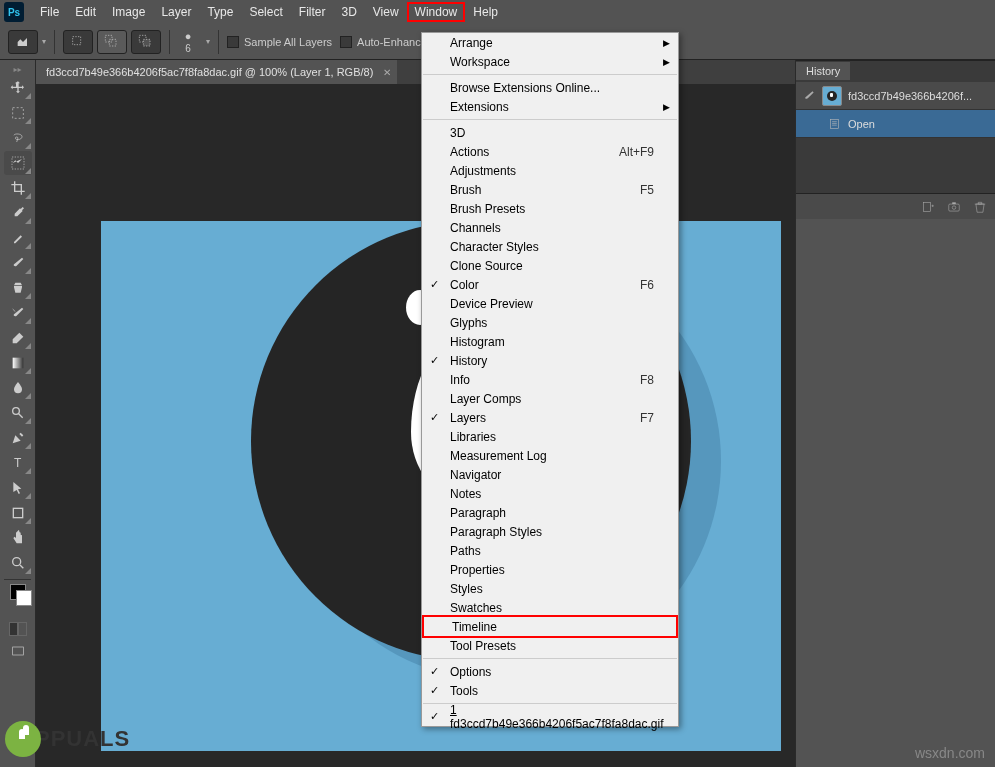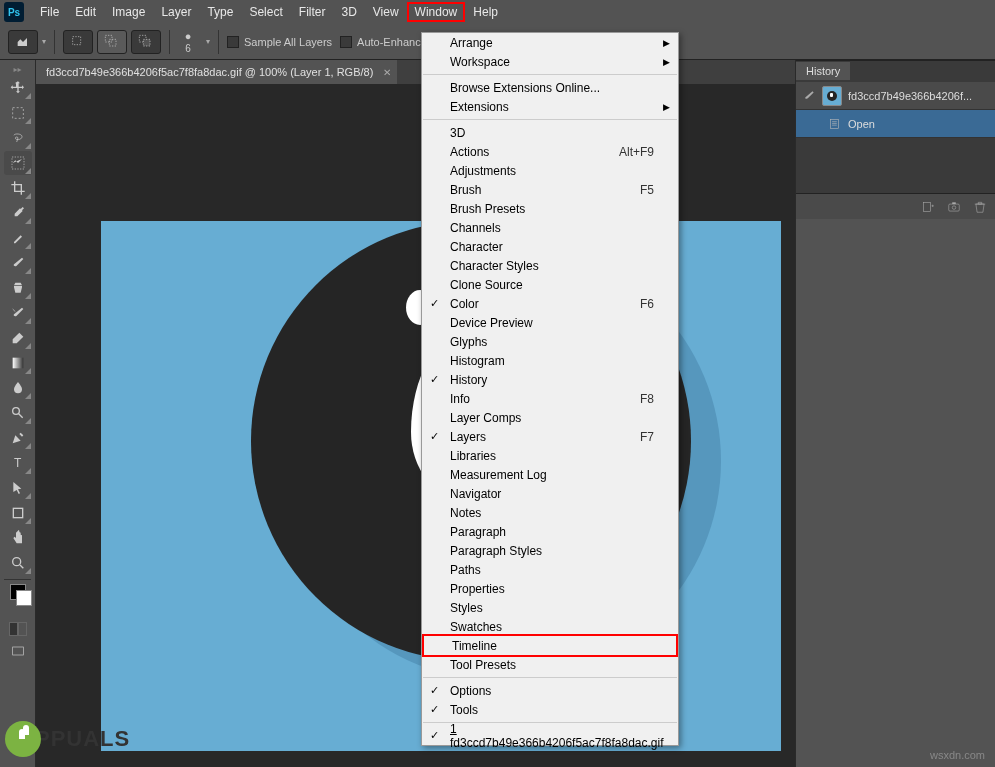--- a/index.html
+++ b/index.html
@@ -63,21 +63,21 @@
 .dd-sep { height: 1px; background: #ccc; margin: 3px 1px; }
 .dd-arrow { position: absolute; right: 8px; font-size: 9px; }
 .dd-check { position: absolute; left: 8px; font-size: 11px; }
 .dd-shortcut { position: absolute; right: 24px; color: #333; }
 .dd-item.highlighted { border: 2px solid #ff0000; height: 23px; margin: -2px 0; }
 .dd-underline { text-decoration: underline; }
 
 .watermark { position: absolute; bottom: 10px; left: 5px; font-size: 22px; font-weight: bold; color: #333; letter-spacing: 1px; z-index: 50; display: flex; align-items: center; }
 .wm-logo { width: 36px; height: 36px; background: #7cb342; border-radius: 50%; margin-right: -6px; position: relative; }
 .wm-logo::before { content: ''; position: absolute; width: 6px; height: 10px; background: #fff; border-radius: 3px 3px 0 0; top: 4px; left: 18px; box-shadow: -4px 4px 0 #fff; }
-.wsxdn { position: absolute; bottom: 6px; right: 10px; color: #888; font-size: 11px; z-index: 50; }
+.wsxdn { position: absolute; bottom: 6px; right: 10px; color: #888; font-size: 14px; z-index: 50; }
 
 svg { width: 16px; height: 16px; }
 </style>
 </head>
 <body>
 
 <div class="menubar">
   <div class="ps-logo">Ps</div>
   <div id="menubar-items" style="display: flex;">
       <div class="menu-item">File</div>
@@ -365,23 +365,20 @@
       <span>Brush</span>
       <span class="dd-shortcut">F5</span>
     </div>
     <div class="dd-item">
       <span>Brush Presets</span>
     </div>
     <div class="dd-item">
       <span>Channels</span>
     </div>
     <div class="dd-item">
-      <span>Character</span>
-    </div>
-    <div class="dd-item">
       <span>Character Styles</span>
     </div>
     <div class="dd-item">
       <span>Clone Source</span>
     </div>
     <div class="dd-item">
       <span class="dd-check">✓</span>
       <span>Color</span>
       <span class="dd-shortcut">F6</span>
     </div>

